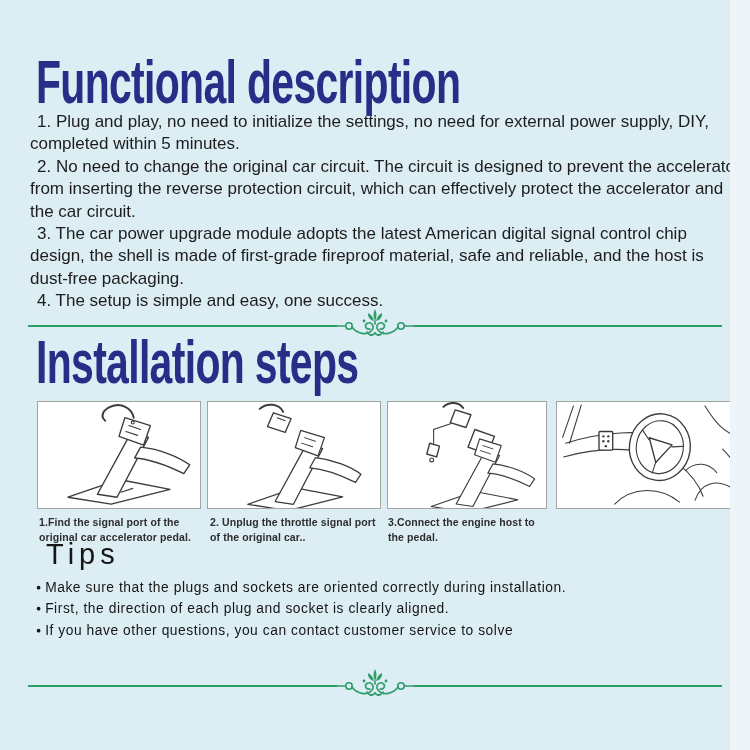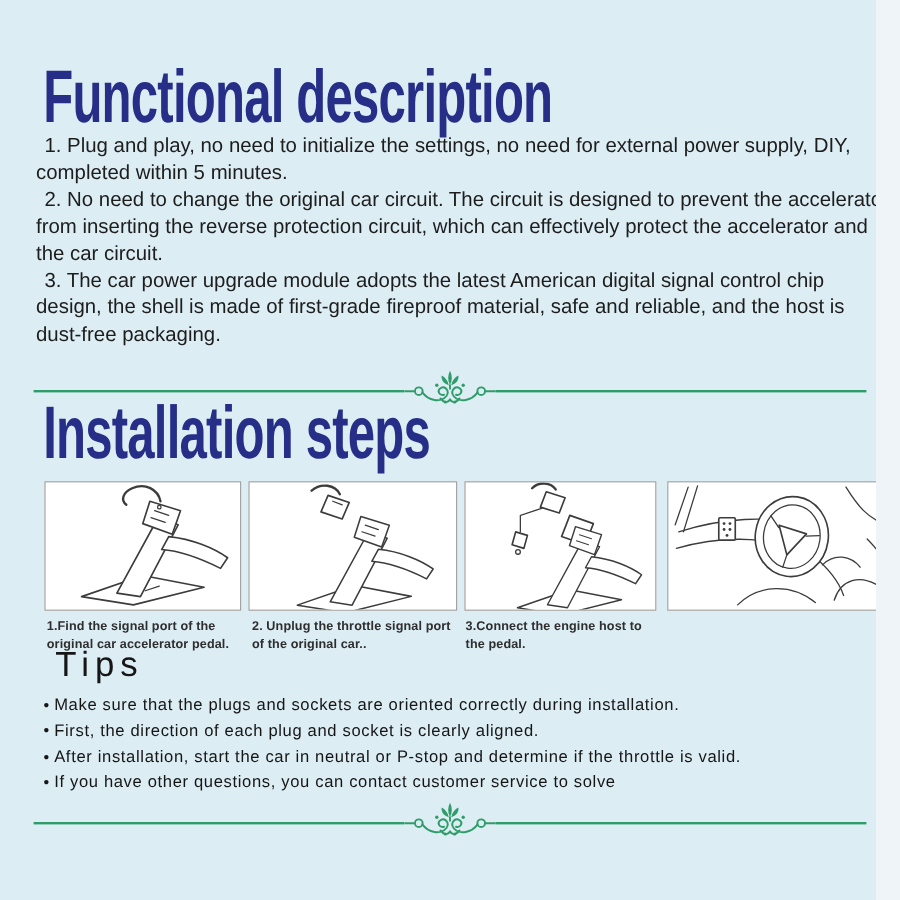--- a/index.html
+++ b/index.html
@@ -49,20 +49,21 @@
 <body>
 
 <div id="page">
 
   <h1 class="big-title" id="title-functional">Functional description</h1>
 
   <div class="body-list">
     <p>1. Plug and play, no need to initialize the settings, no need for external power supply, DIY, completed within 5 minutes.</p>
     <p>2. No need to change the original car circuit. The circuit is designed to prevent the accelerator from inserting the reverse protection circuit, which can effectively protect the accelerator and the car circuit.</p>
     <p>3. The car power upgrade module adopts the latest American digital signal control chip design, the shell is made of first-grade fireproof material, safe and reliable, and the host is dust-free packaging.</p>
+    <p>4. The setup is simple and easy, one success.</p>
   </div>
 
   <div class="divider" id="divider-1">
     <div class="dline"></div>
     <svg viewBox="0 0 76 34" aria-hidden="true">
       <rect x="0" y="0" width="76" height="34" style="fill:var(--page-bg,#dcedf4)"></rect>
       <g stroke="currentColor" stroke-width="1.6" fill="none" stroke-linecap="round">
         <path d="M0,20 H8"></path>
           <path d="M68,20 H76"></path>
         <circle cx="12" cy="20" r="3.2"></circle>
@@ -171,21 +172,20 @@
 
   <div class="caption" id="caption-1">1.Find the signal port of the original car accelerator pedal.</div>
   <div class="caption" id="caption-2">2. Unplug the throttle signal port of the original car..</div>
   <div class="caption" id="caption-3">3.Connect the engine host to the pedal.</div>
 
   <h2 id="tips-title">Tips</h2>
 
   <div class="tips-list">
     <div class="row"><span class="bullet">●</span><span>Make sure that the plugs and sockets are oriented correctly during installation.</span></div>
     <div class="row"><span class="bullet">●</span><span>First, the direction of each plug and socket is clearly aligned.</span></div>
-    <div class="row"><span class="bullet">●</span><span>After installation, start the car in neutral or P-stop and determine if the throttle is valid.</span></div>
     <div class="row"><span class="bullet">●</span><span>If you have other questions, you can contact customer service to solve</span></div>
   </div>
 
   <div class="divider" id="divider-2">
     <div class="dline"></div>
     <svg viewBox="0 0 76 34" aria-hidden="true">
       <rect x="0" y="0" width="76" height="34" style="fill:var(--page-bg,#dcedf4)"></rect>
       <g stroke="currentColor" stroke-width="1.6" fill="none" stroke-linecap="round">
         <path d="M0,20 H8"></path>
           <path d="M68,20 H76"></path>

